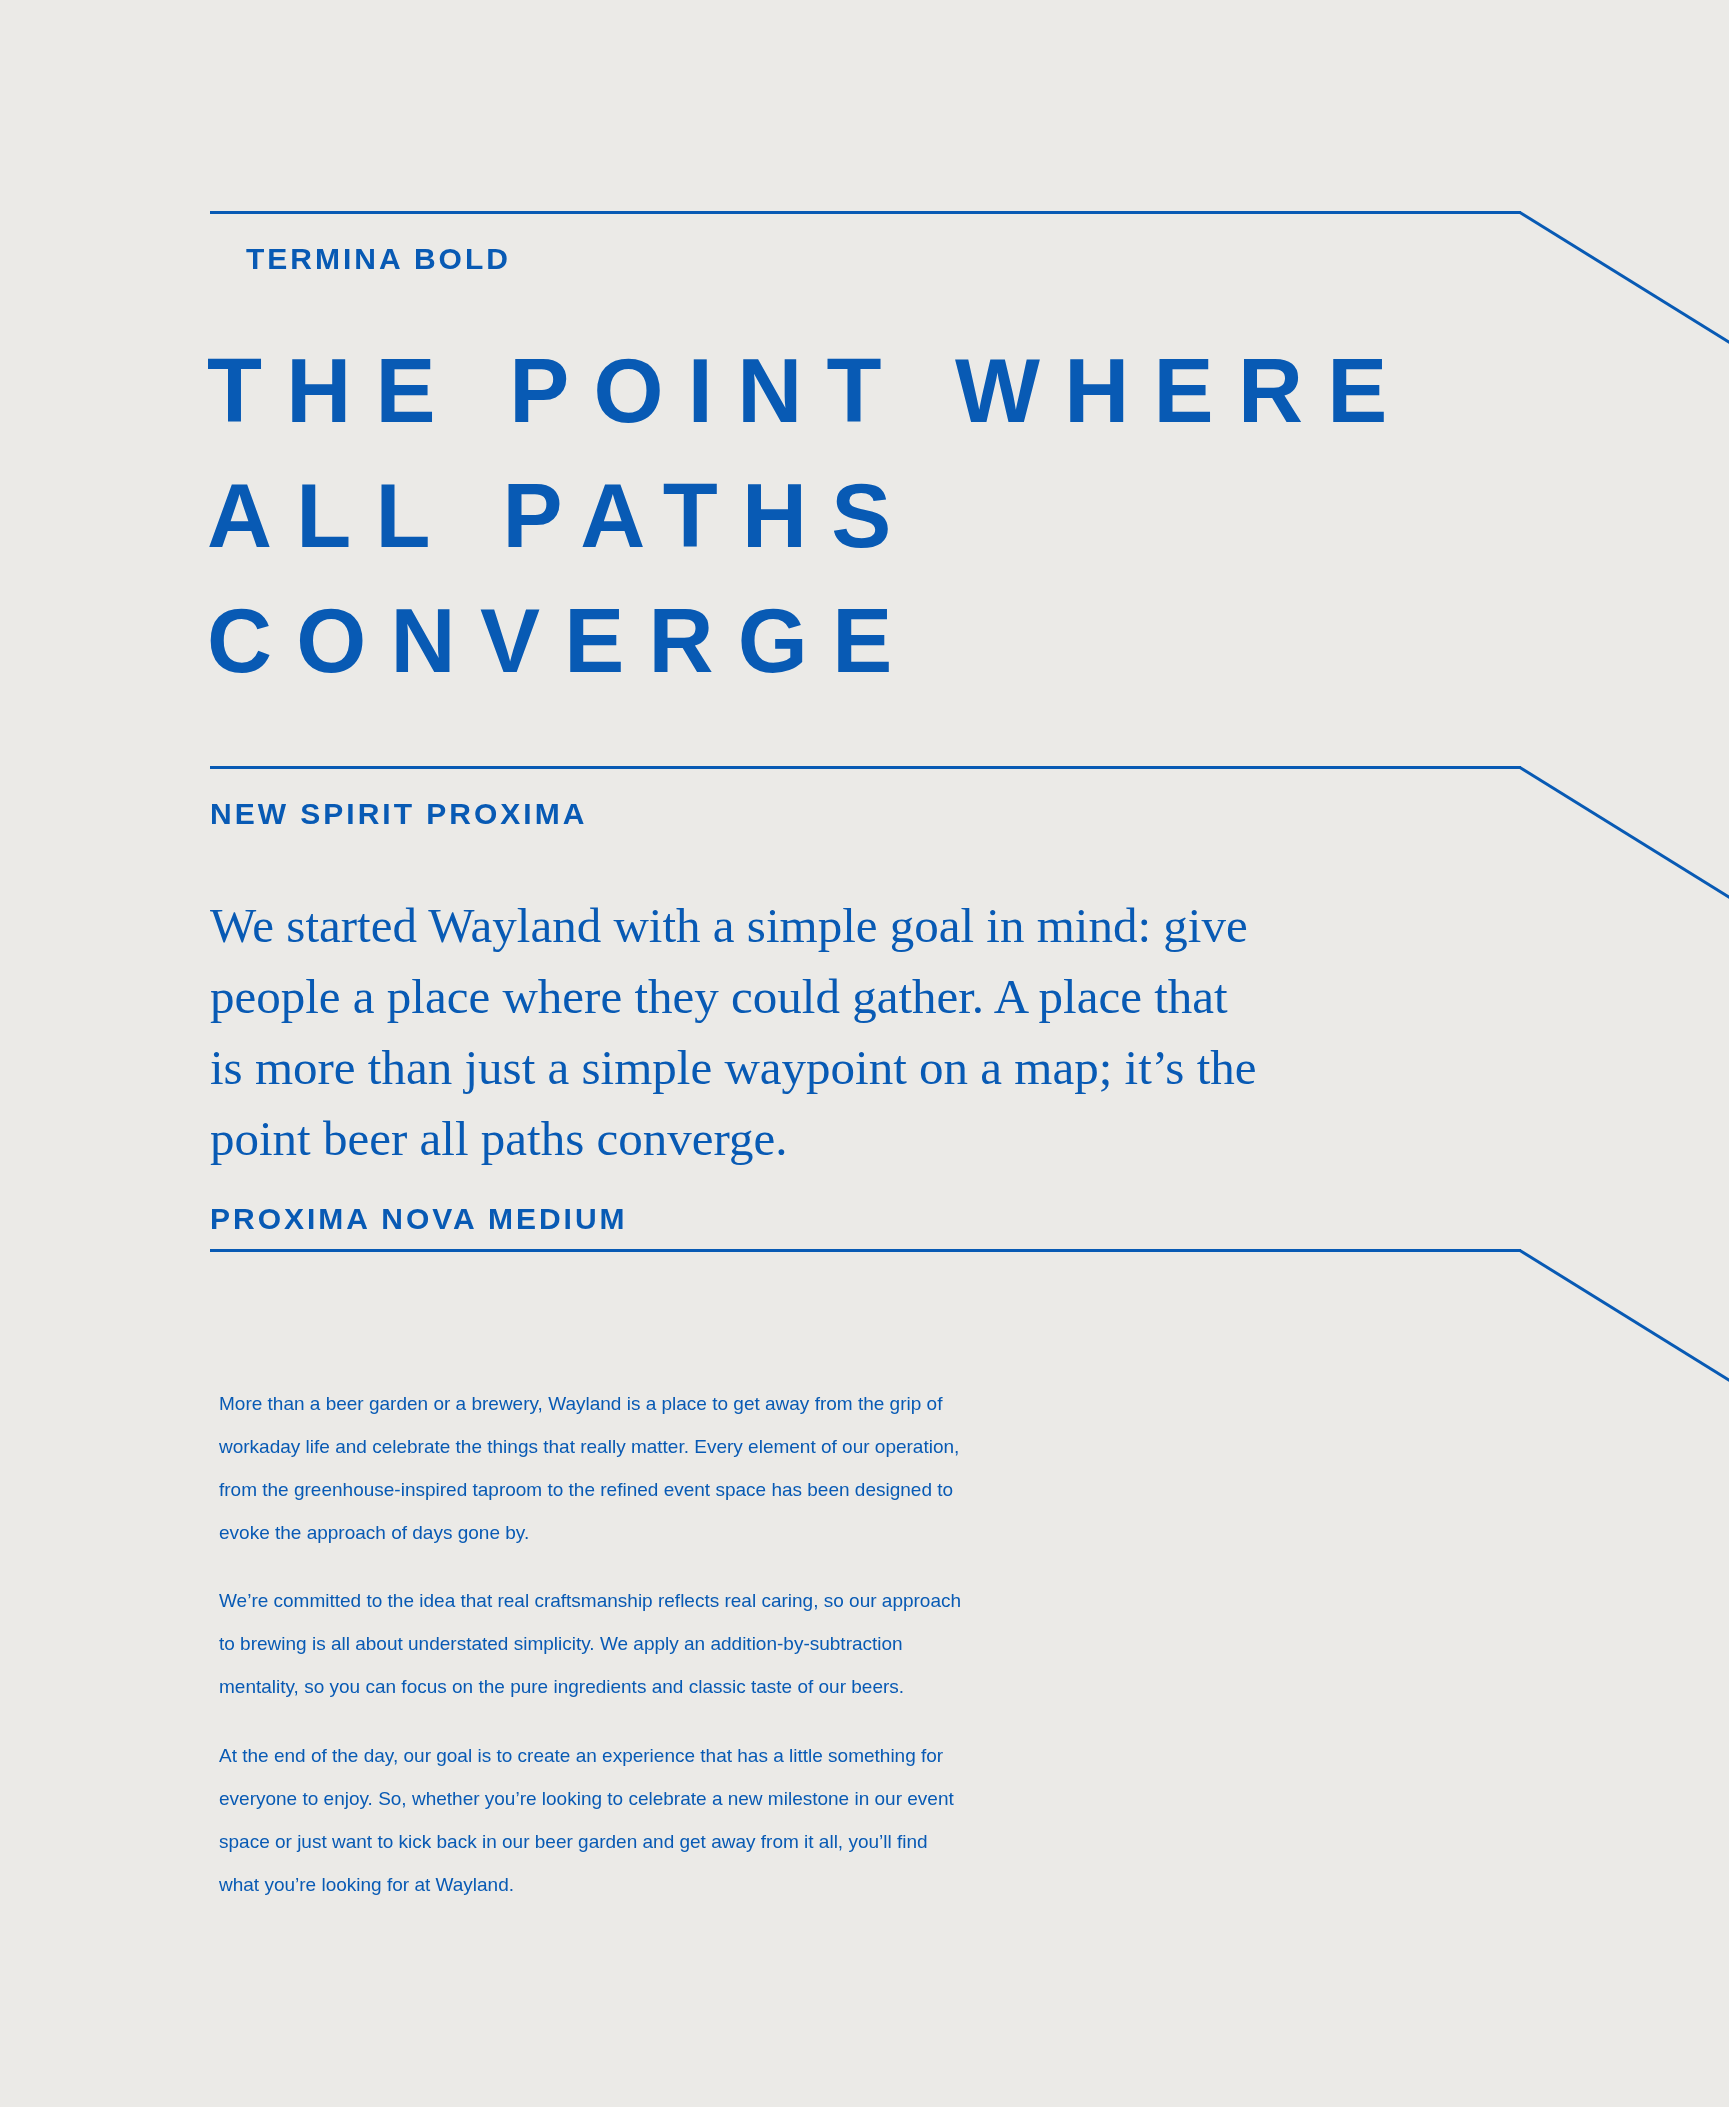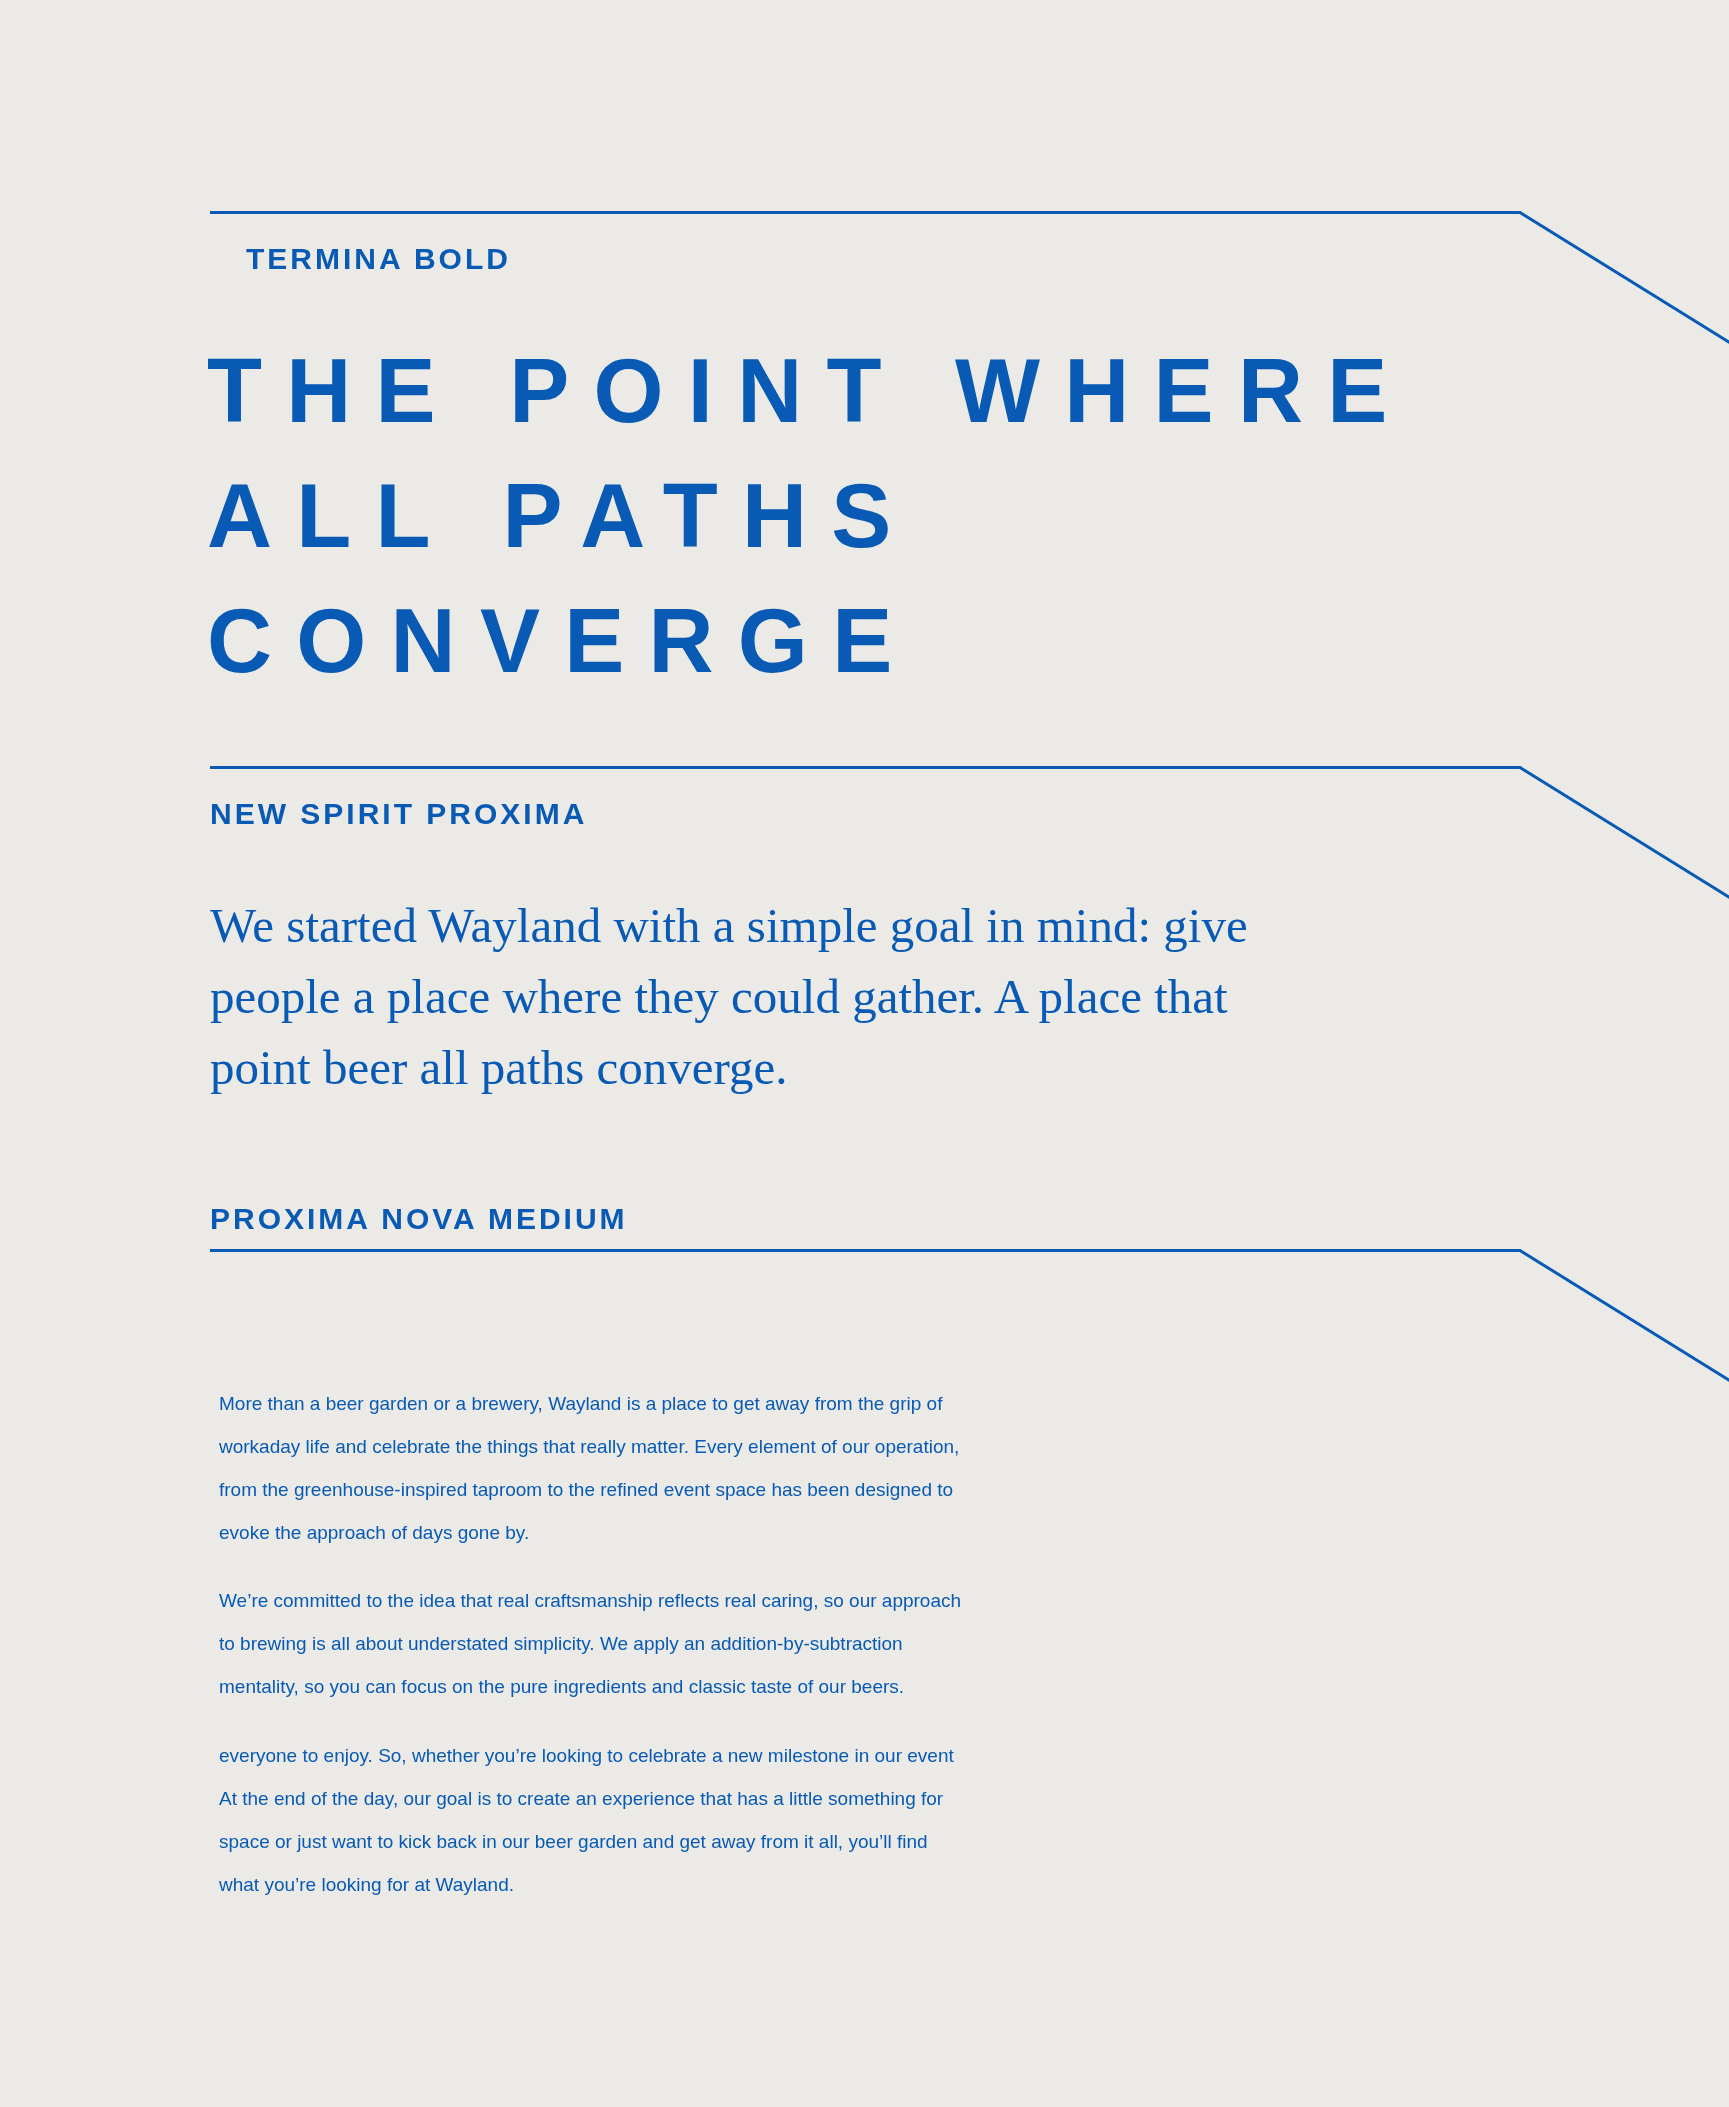--- a/index.html
+++ b/index.html
@@ -92,20 +92,21 @@
 
 <div>
   <div class="rule-h" style="top:766px;"></div>
   <div class="rule-d" style="top:766px;"></div>
 
   <div class="type-label" style="top:797px;">NEW SPIRIT PROXIMA</div>
 
   <div class="serif-paragraph">
     <div class="line">We started Wayland with a simple goal in mind: give</div>
     <div class="line">people a place where they could gather. A place that</div>
+    <div class="line">is more than just a simple waypoint on a map; it’s the</div>
     <div class="line">point beer all paths converge.</div>
   </div>
 </div>
 
 <div>
   <div class="rule-h" style="top:1249px;"></div>
   <div class="rule-d" style="top:1249px;"></div>
 
   <div class="type-label" style="top:1202px;">PROXIMA NOVA MEDIUM</div>
 
@@ -116,19 +117,19 @@
     <div class="line">evoke the approach of days gone by.</div>
   </div>
 
   <div class="body-copy" style="top:1579px;">
     <div class="line">We’re committed to the idea that real craftsmanship reflects real caring, so our approach</div>
     <div class="line">to brewing is all about understated simplicity. We apply an addition-by-subtraction</div>
     <div class="line">mentality, so you can focus on the pure ingredients and classic taste of our beers.</div>
   </div>
 
   <div class="body-copy" style="top:1734px;">
+    <div class="line">At the end of the day, our goal is to create an experience that has a little something for</div>
     <div class="line">everyone to enjoy. So, whether you’re looking to celebrate a new milestone in our event</div>
-    <div class="line">At the end of the day, our goal is to create an experience that has a little something for</div>
     <div class="line">space or just want to kick back in our beer garden and get away from it all, you’ll find</div>
     <div class="line">what you’re looking for at Wayland.</div>
   </div>
 </div>
 
 
 </body></html>

